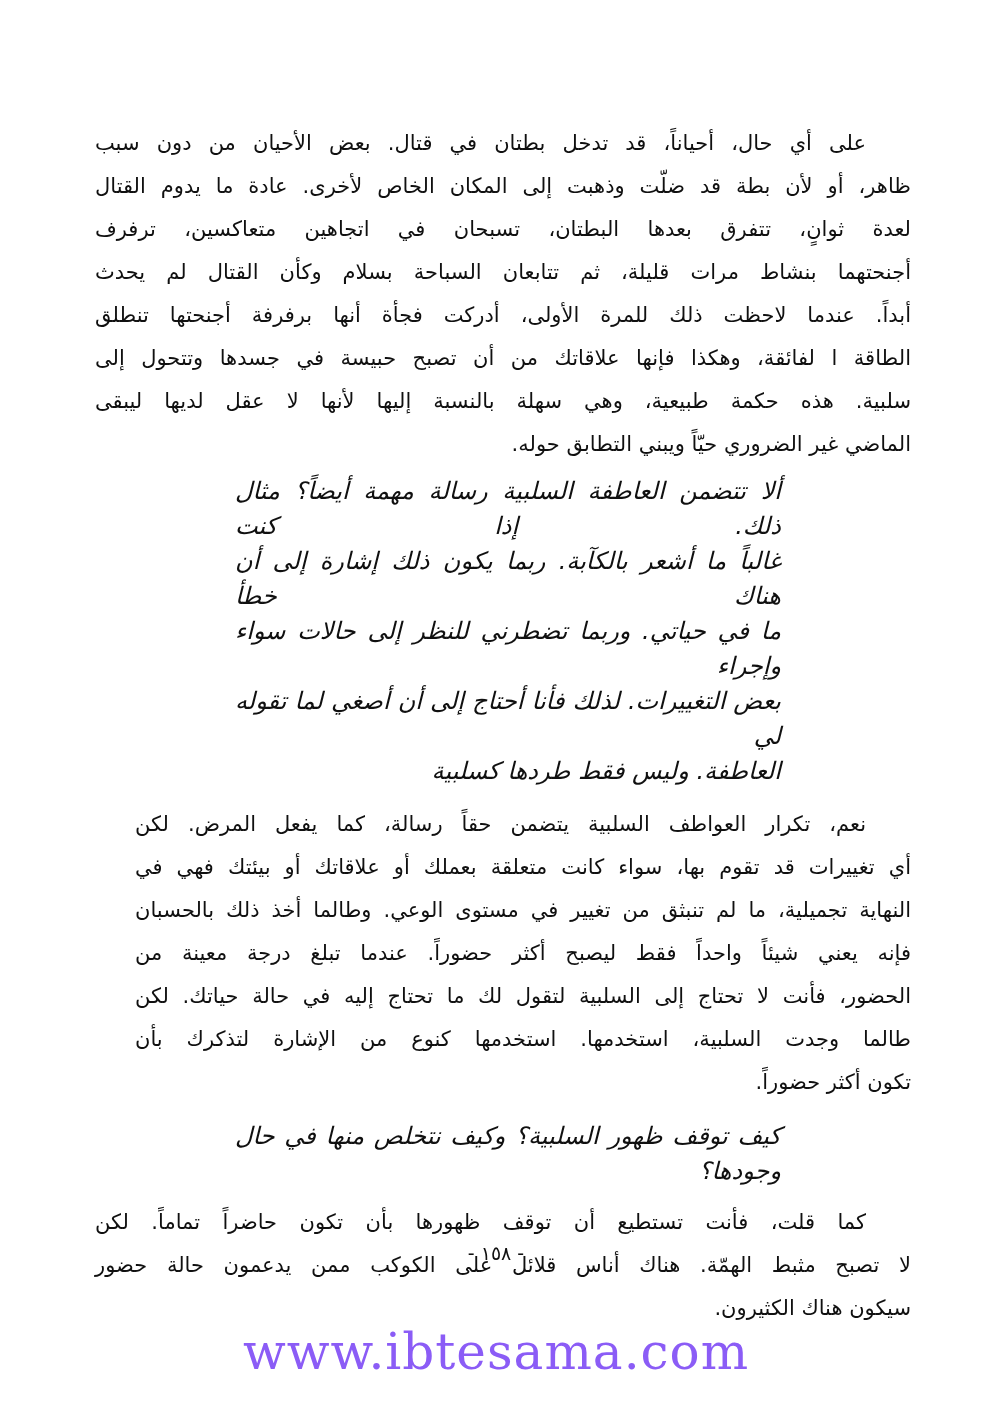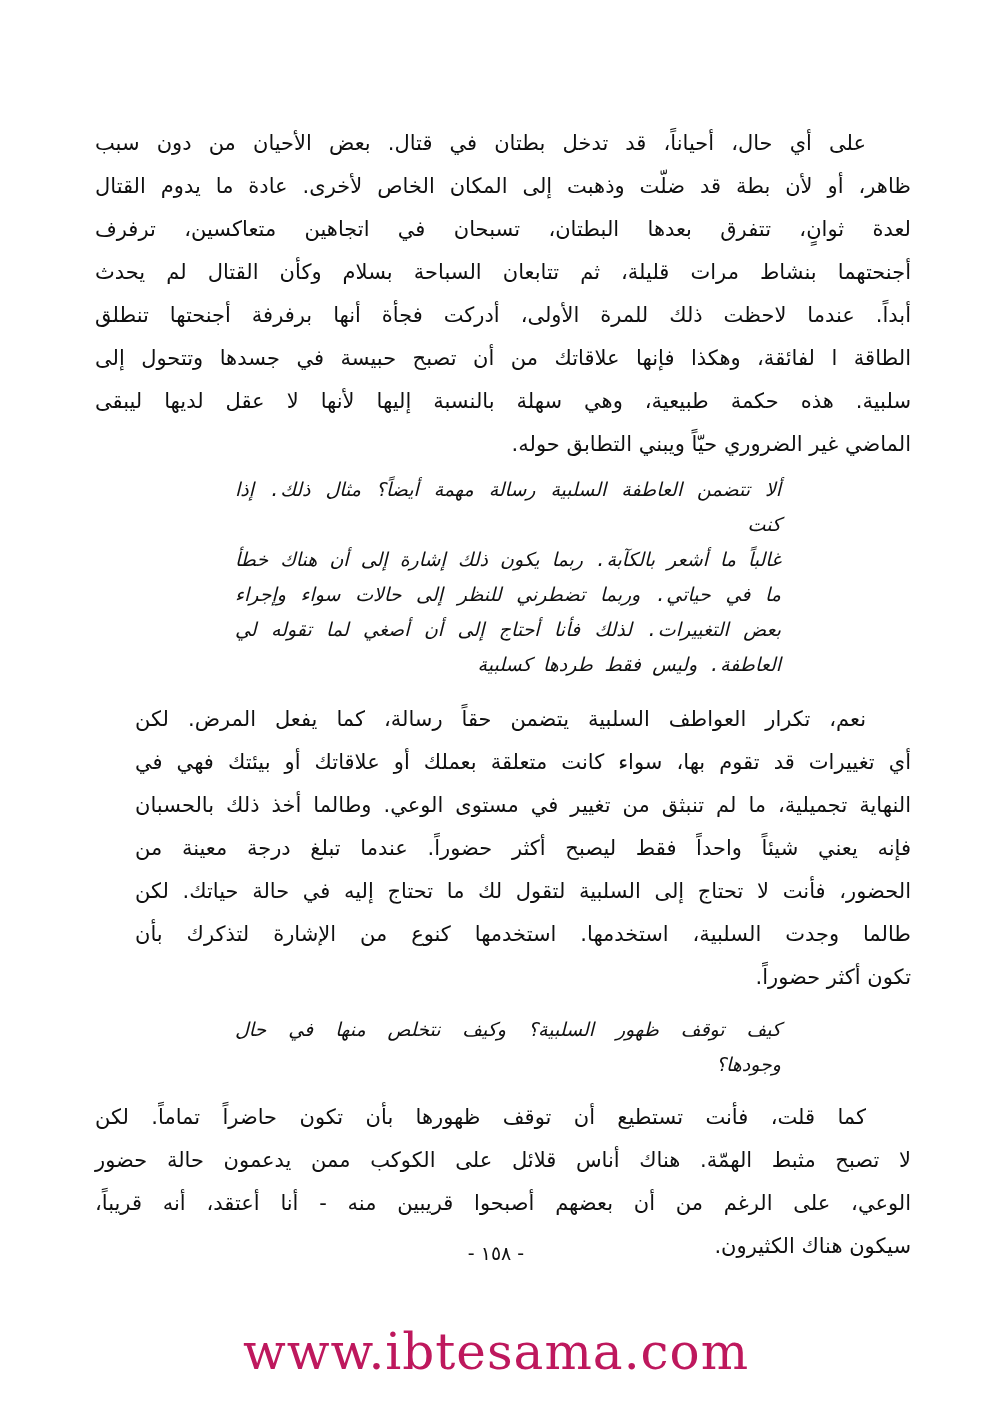--- a/index.html
+++ b/index.html
@@ -35,25 +35,24 @@
     text-align-last: justify;
     white-space: normal;
   }
   .bline.first { padding-right: 45px; }
   .bline.last { text-align-last: right; }
   .quote {
     padding: 0 130px 0 140px;
     font-style: italic;
   }
   .qline {
-    font-size: 19px;
+    font-size: 24px;
     line-height: 35px;
     text-align: justify;
     text-align-last: justify;
-    font-family: Liberation Mono, monospace;
   }
   .qline.last { text-align-last: right; }
   #q1 { margin-top: 8px; }
   #p2 { margin-top: 14px; margin-left: 40px; }
   #q2 { margin-top: 15px; }
   #p3 { margin-top: 12px; }
   .pageno {
     position: absolute;
     top: 1242px;
     left: 0;
@@ -64,21 +63,21 @@
     letter-spacing: 2px;
   }
   .watermark {
     position: absolute;
     top: 1323px;
     left: 0;
     width: 100%;
     text-align: center;
     font-family: "DejaVu Serif", serif;
     font-size: 50px;
-    color: #be185d;
+    color: #8b5cf6;
     letter-spacing: 1px;
   }
 </style>
 </head>
 <body>
 
 <div class="page">
 
   <div class="textblock">
 
@@ -112,21 +111,20 @@
     </div>
 
     <div class="para quote" id="q2">
       <div class="qline">كيف توقف ظهور السلبية؟ وكيف نتخلص منها في حال</div>
       <div class="qline last">وجودها؟</div>
     </div>
 
     <div class="para" id="p3">
       <div class="bline first">كما قلت، فأنت تستطيع أن توقف ظهورها بأن تكون حاضراً تماماً. لكن</div>
       <div class="bline">لا تصبح مثبط الهمّة. هناك أناس قلائل على الكوكب ممن يدعمون حالة حضور</div>
-      <div class="bline">الوعي، على الرغم من أن بعضهم أصبحوا قريبين منه - أنا أعتقد، أنه قريباً،</div>
       <div class="bline last">سيكون هناك الكثيرون.</div>
     </div>
 
   </div>
 
   <div class="pageno">- ١٥٨ -</div>
 
   <div class="watermark">www.ibtesama.com</div>
 
 </div>

